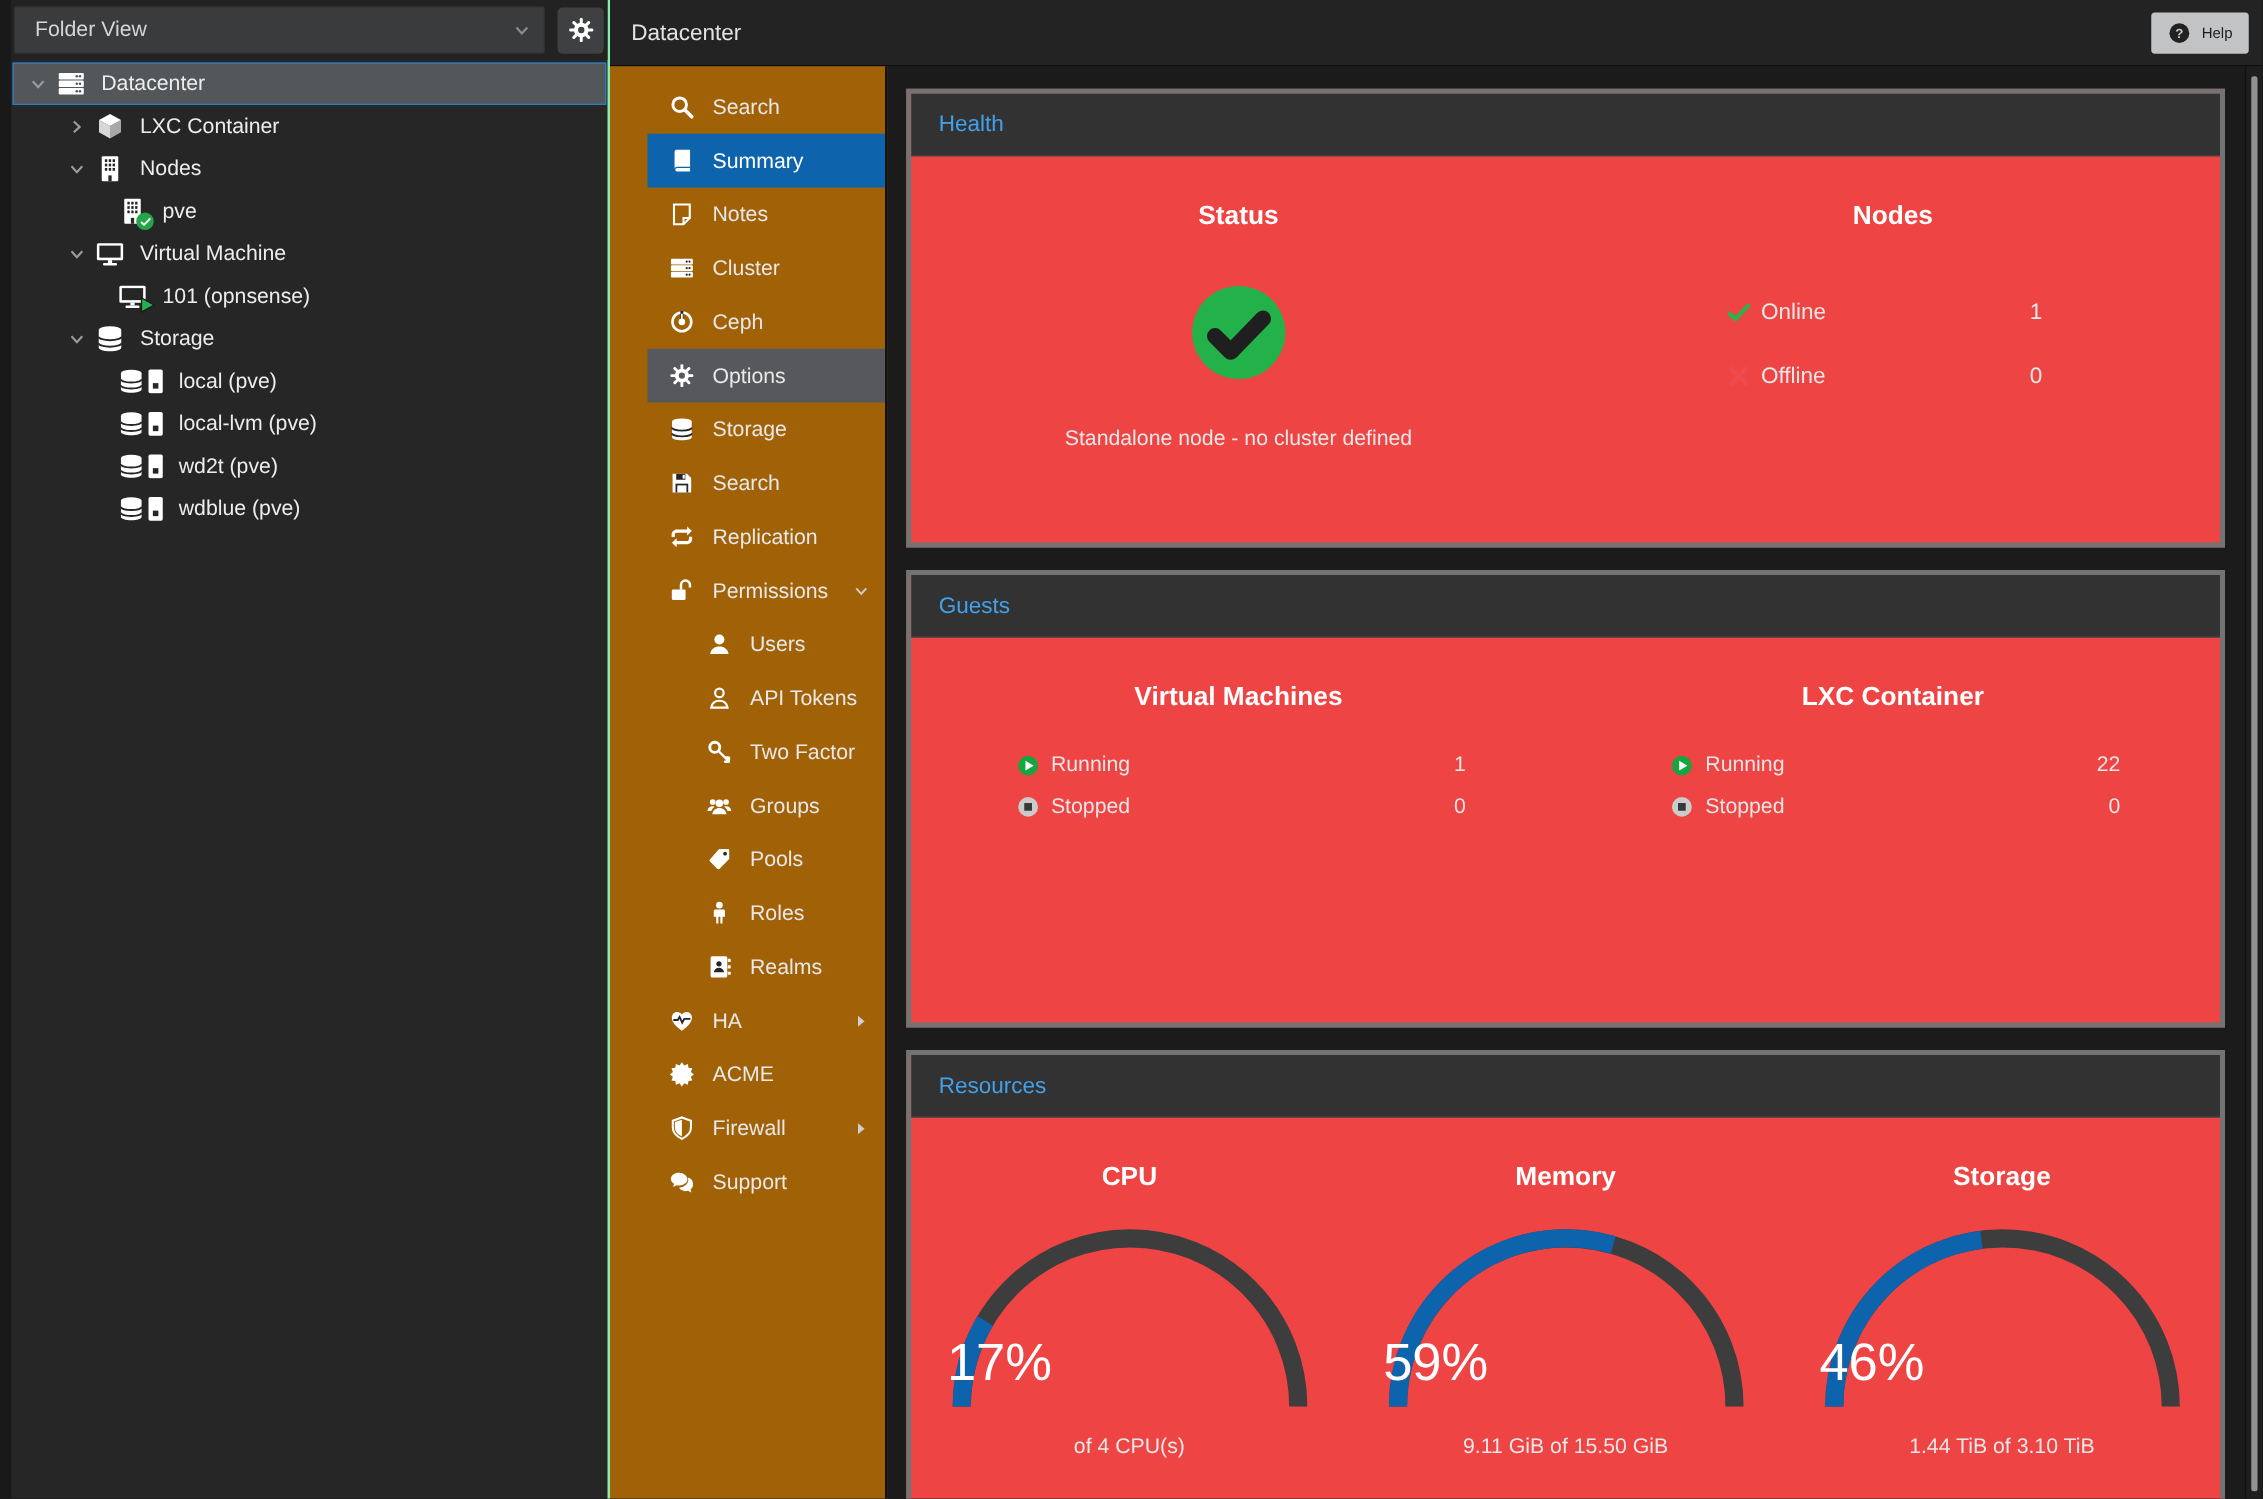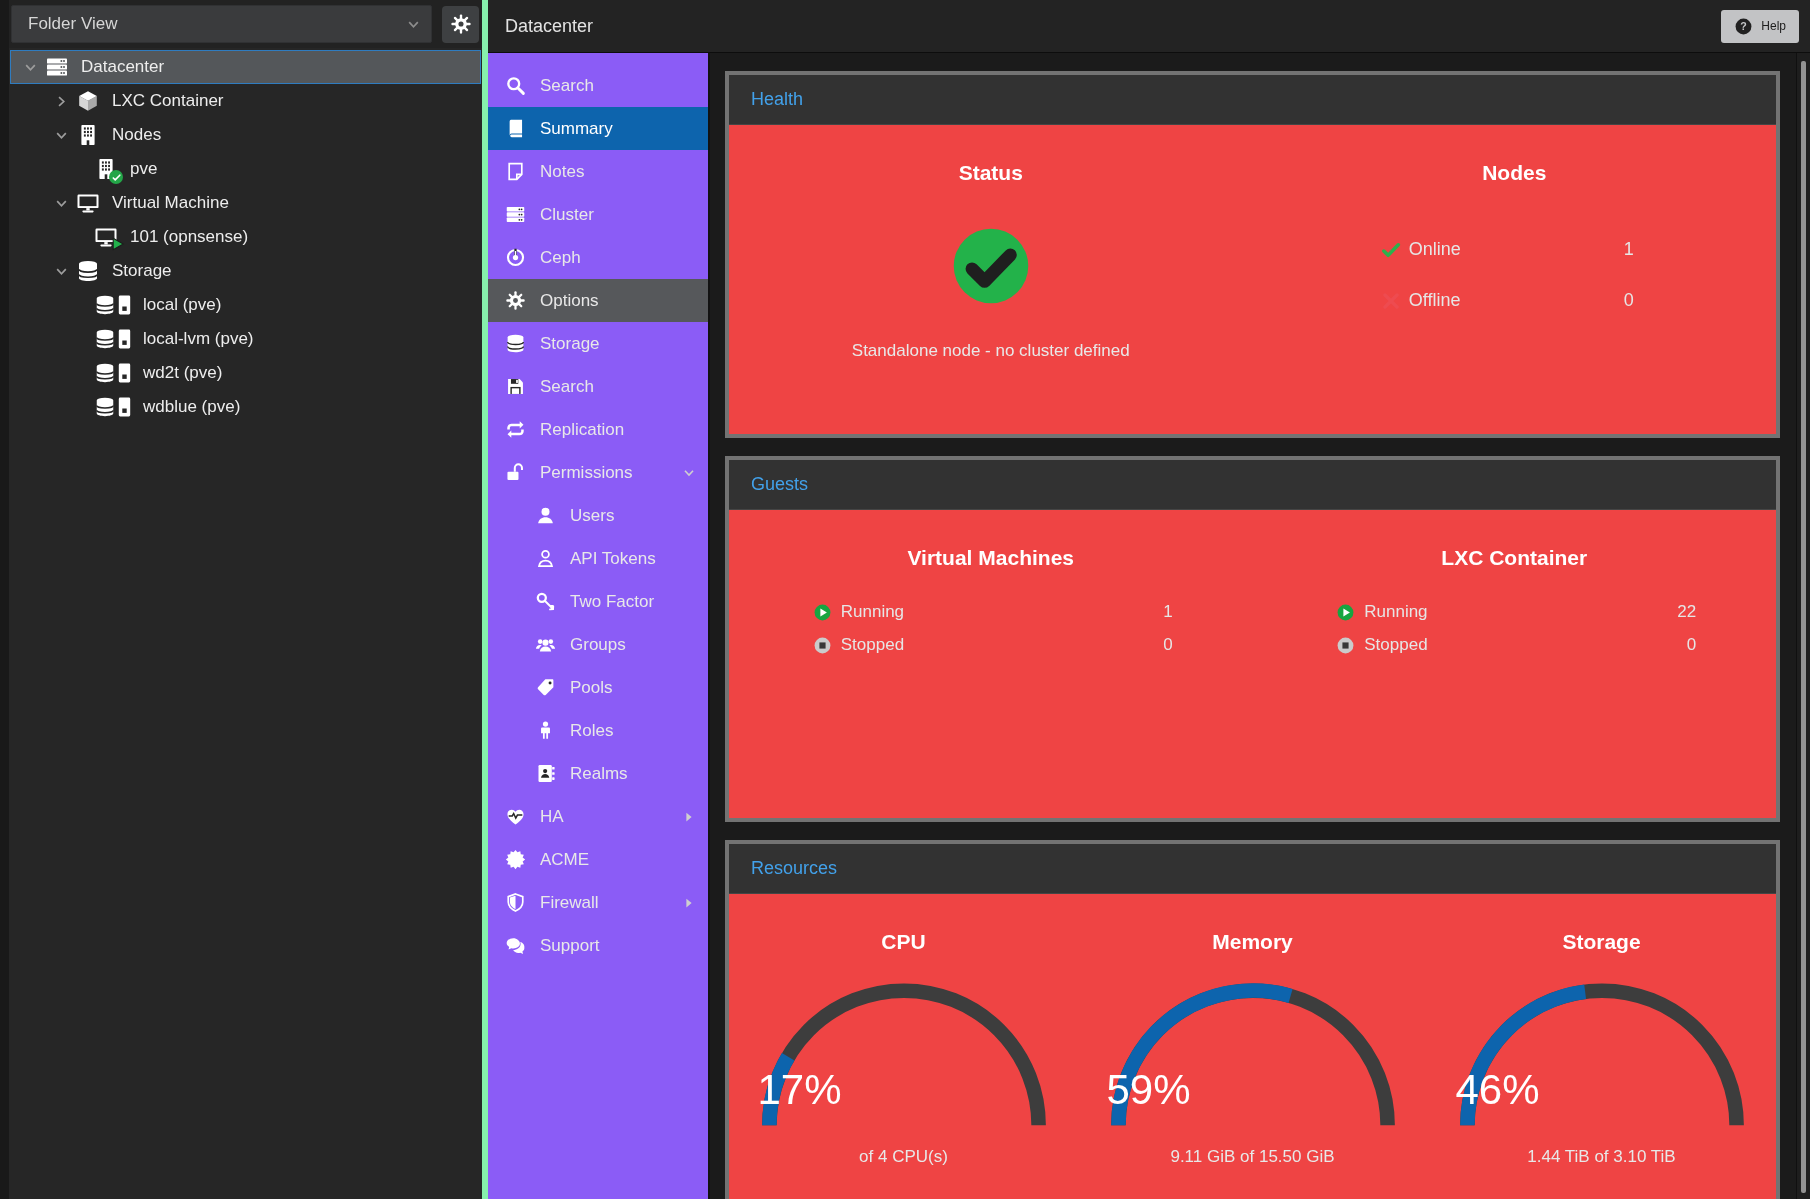--- a/index.html
+++ b/index.html
@@ -7,21 +7,21 @@
   body {
     background:#1b1b1b; color:#e6e6e6;
     font-family:"Liberation Sans","DejaVu Sans",sans-serif;
     font-size:17px;
   }
   svg { display:block; }
   .app { display:flex; width:100%; height:100%; }
 
   
   .tree-panel { width:488px; flex:none; background:#262626; border-left:9px solid #191919;
-                border-right:6px solid #86efac; display:flex; flex-direction:column; }
+                border-right:2px solid #86efac; display:flex; flex-direction:column; }
   .tree-toolbar { height:48px; flex:none; display:flex; align-items:center; gap:10px;
                   padding:5px 3px 5px 2px; background:#222; }
   .folder-select { flex:1; height:38px; background:#3a3b3d; border:1px solid #303133; border-radius:2px;
                    display:flex; align-items:center; padding:0 10px 0 16px; color:#d6d6d6; }
   .folder-select .chev { margin-left:auto; width:15px; height:15px; color:#8d8d8d; }
   .gear-btn { width:37px; height:37px; flex:none; background:#3e4042; border-radius:4px;
               display:flex; align-items:center; justify-content:center; color:#fff; --hole:#3e4042; }
   .gear-btn svg { width:22px; height:22px; }
   .tree-body { padding:2px 1px 0 1px; }
   .tree-row { height:34px; display:flex; align-items:center; color:#ededed; --hole:#262626; }
@@ -45,21 +45,21 @@
   .main-header { height:53px; flex:none; background:#232323; border-bottom:1px solid #0d0d0d;
                  display:flex; align-items:center; padding:0 11px 0 17px; }
   .crumb { font-size:18px; color:#e3e3e3; }
   .help-btn { margin-left:auto; height:33px; background:#c2c3c5; color:#1d1d1d; border-radius:3px;
               display:flex; align-items:center; gap:8px; padding:0 13px; font-size:12px; }
   .help-btn svg { width:19px; height:19px; }
 
   .main-body { flex:1; min-height:0; display:flex; }
 
   
-  .menu { width:222px; flex:none; background:#8b5cf6; border-right:2px solid #121212; padding-top:11px; }
+  .menu { width:222px; flex:none; background:#a16207; border-right:2px solid #121212; padding-top:11px;padding-left:30px; }
   .menu-item { height:43px; display:flex; align-items:center; gap:14px; padding:0 12px 0 17px;
                color:#e8e8e8; --hole:#262626; }
   .menu-item.sub { padding-left:47px; }
   .menu-item.selected { background:#0d64ad; color:#fff; --hole:#0d64ad; }
   .menu-item.hovered { background:#56585b; --hole:#56585b; }
   .micon { width:21px; height:21px; flex:none; color:#fff; }
   .micon svg { width:21px; height:21px; }
   .arrow { margin-left:auto; width:14px; height:14px; color:#cfcfcf; flex:none; }
   .arrow svg { width:14px; height:14px; }
 

